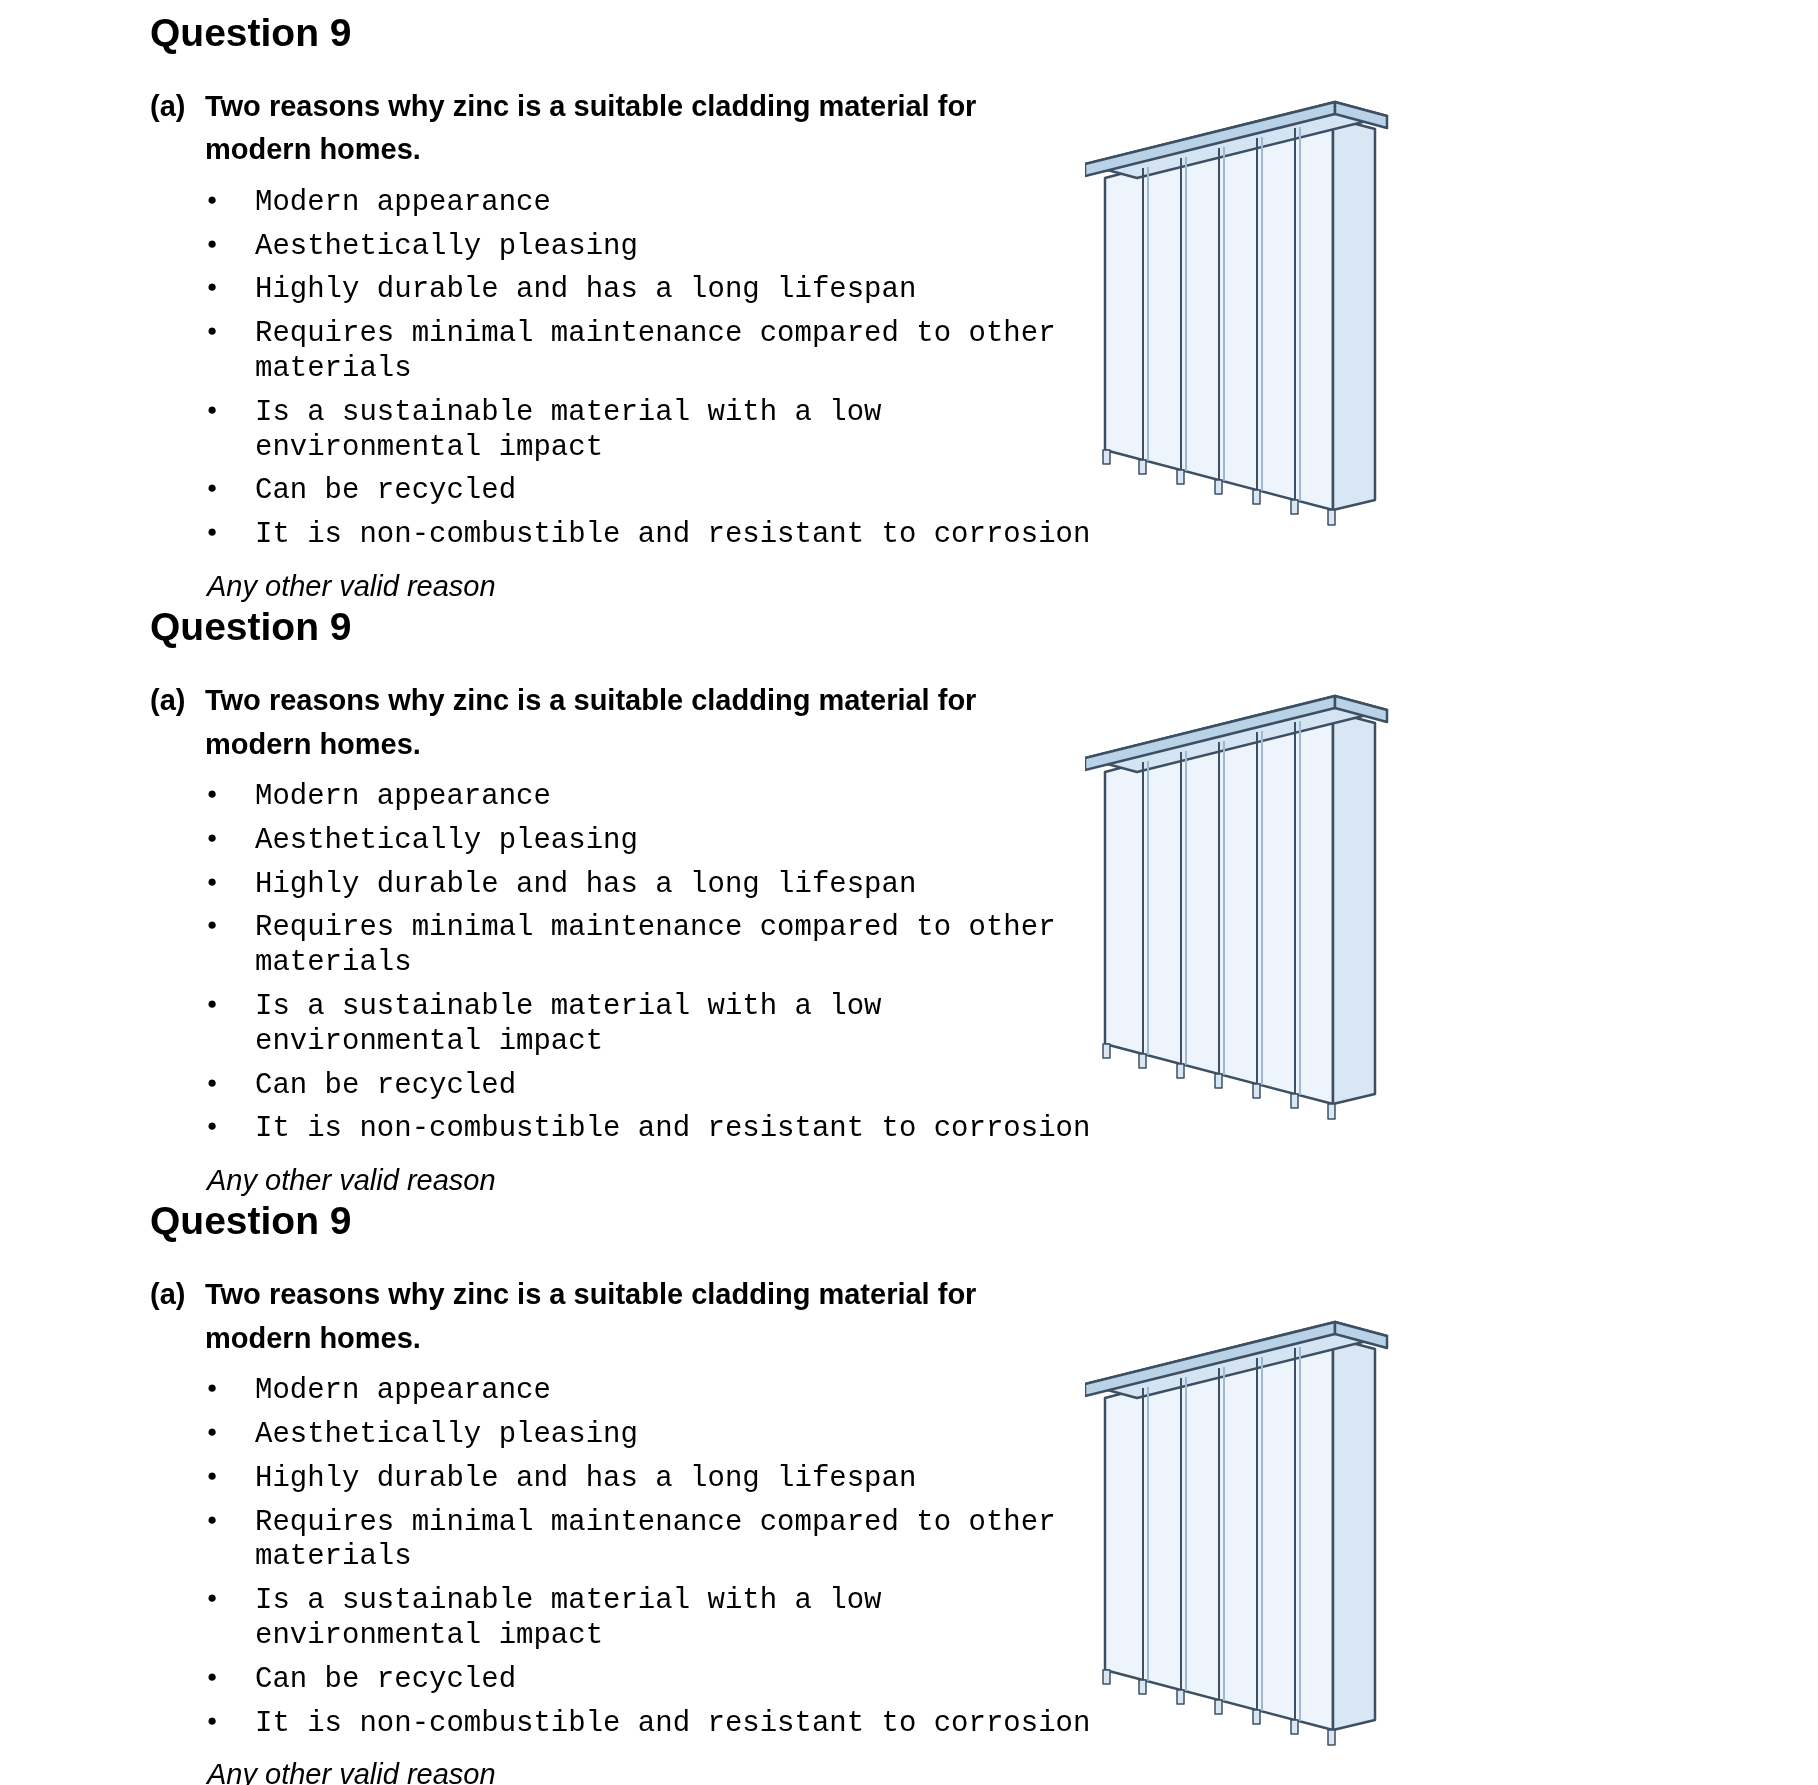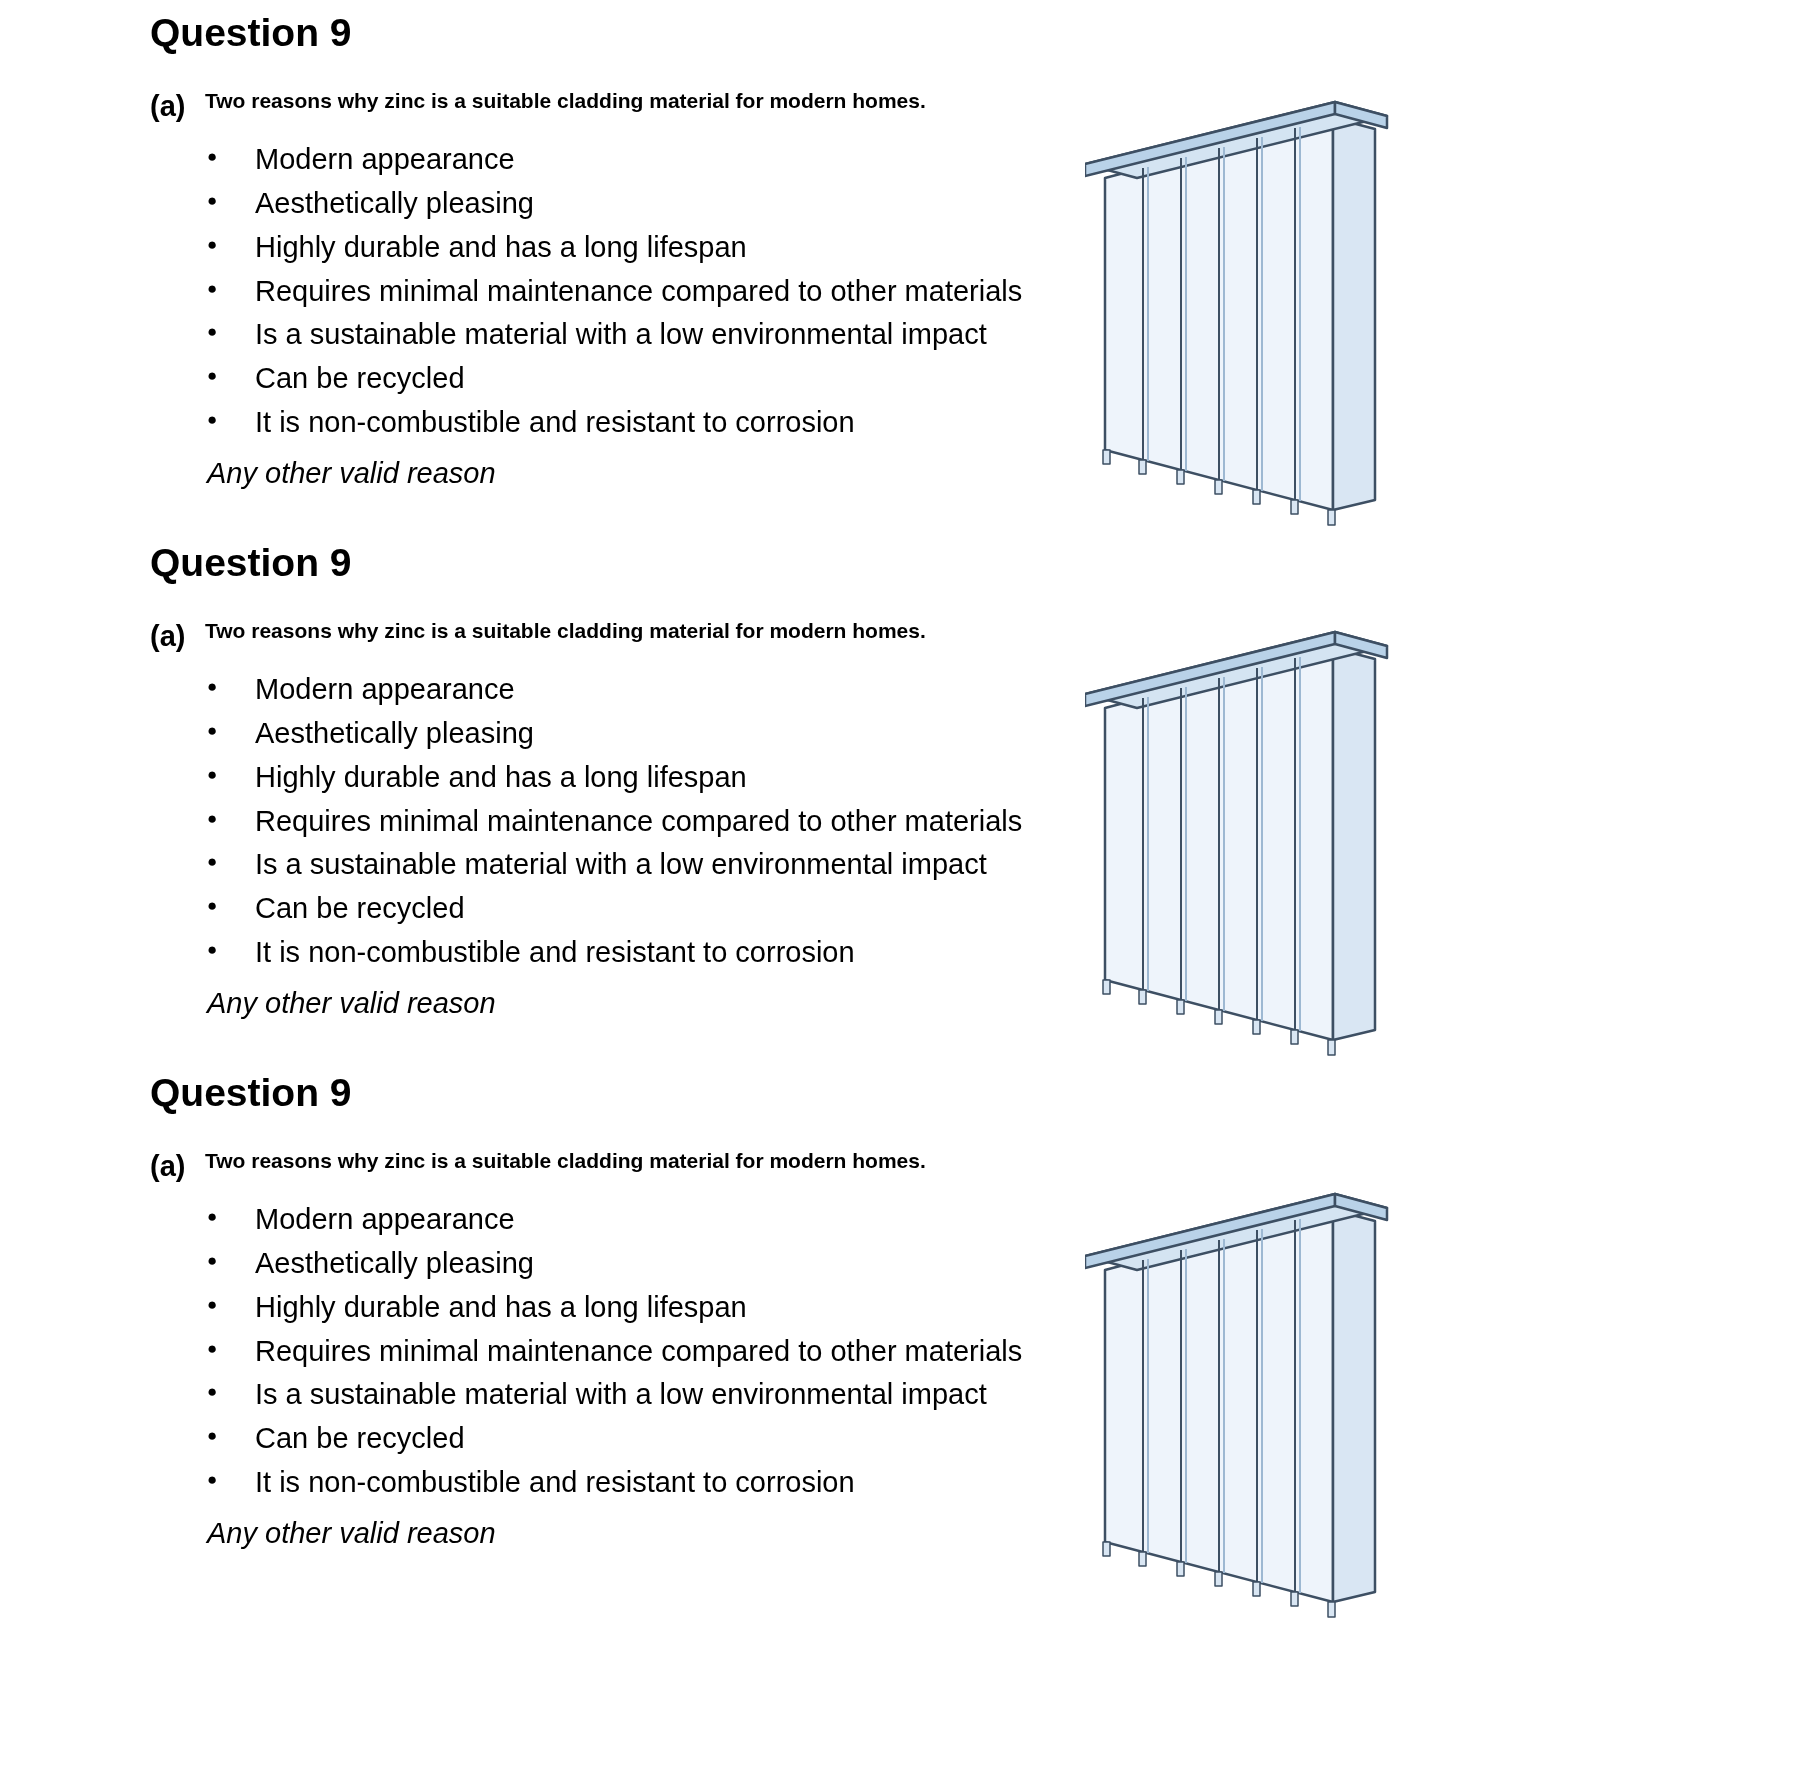--- a/index.html
+++ b/index.html
@@ -35,37 +35,38 @@
     align-items: flex-start;
   }
   .part-label {
     flex: none;
     width: 55px;
     font-size: 29px;
     font-weight: 700;
     line-height: 1.5;
   }
   .prompt {
-    font-size: 21px;
+    font-size: 29px;
     font-weight: 700;
     line-height: 1.5;
     max-width: 885px;
   }
   .bullets {
     list-style: none;
     margin: 14px 0 0 0;
     padding: 0 0 0 57px;
     max-width: 910px;
   }
   .bullets li {
     position: relative;
     padding-left: 48px;
     font-size: 29px;
     line-height: 1.2;
     margin-bottom: 9px;
+    font-family: Liberation Mono, monospace;
   }
   .bullets li::before {
     content: "\25CF";
     position: absolute;
     left: 0;
     top: 5px;
     font-size: 17px;
   }
   .note {
     font-size: 29px;

